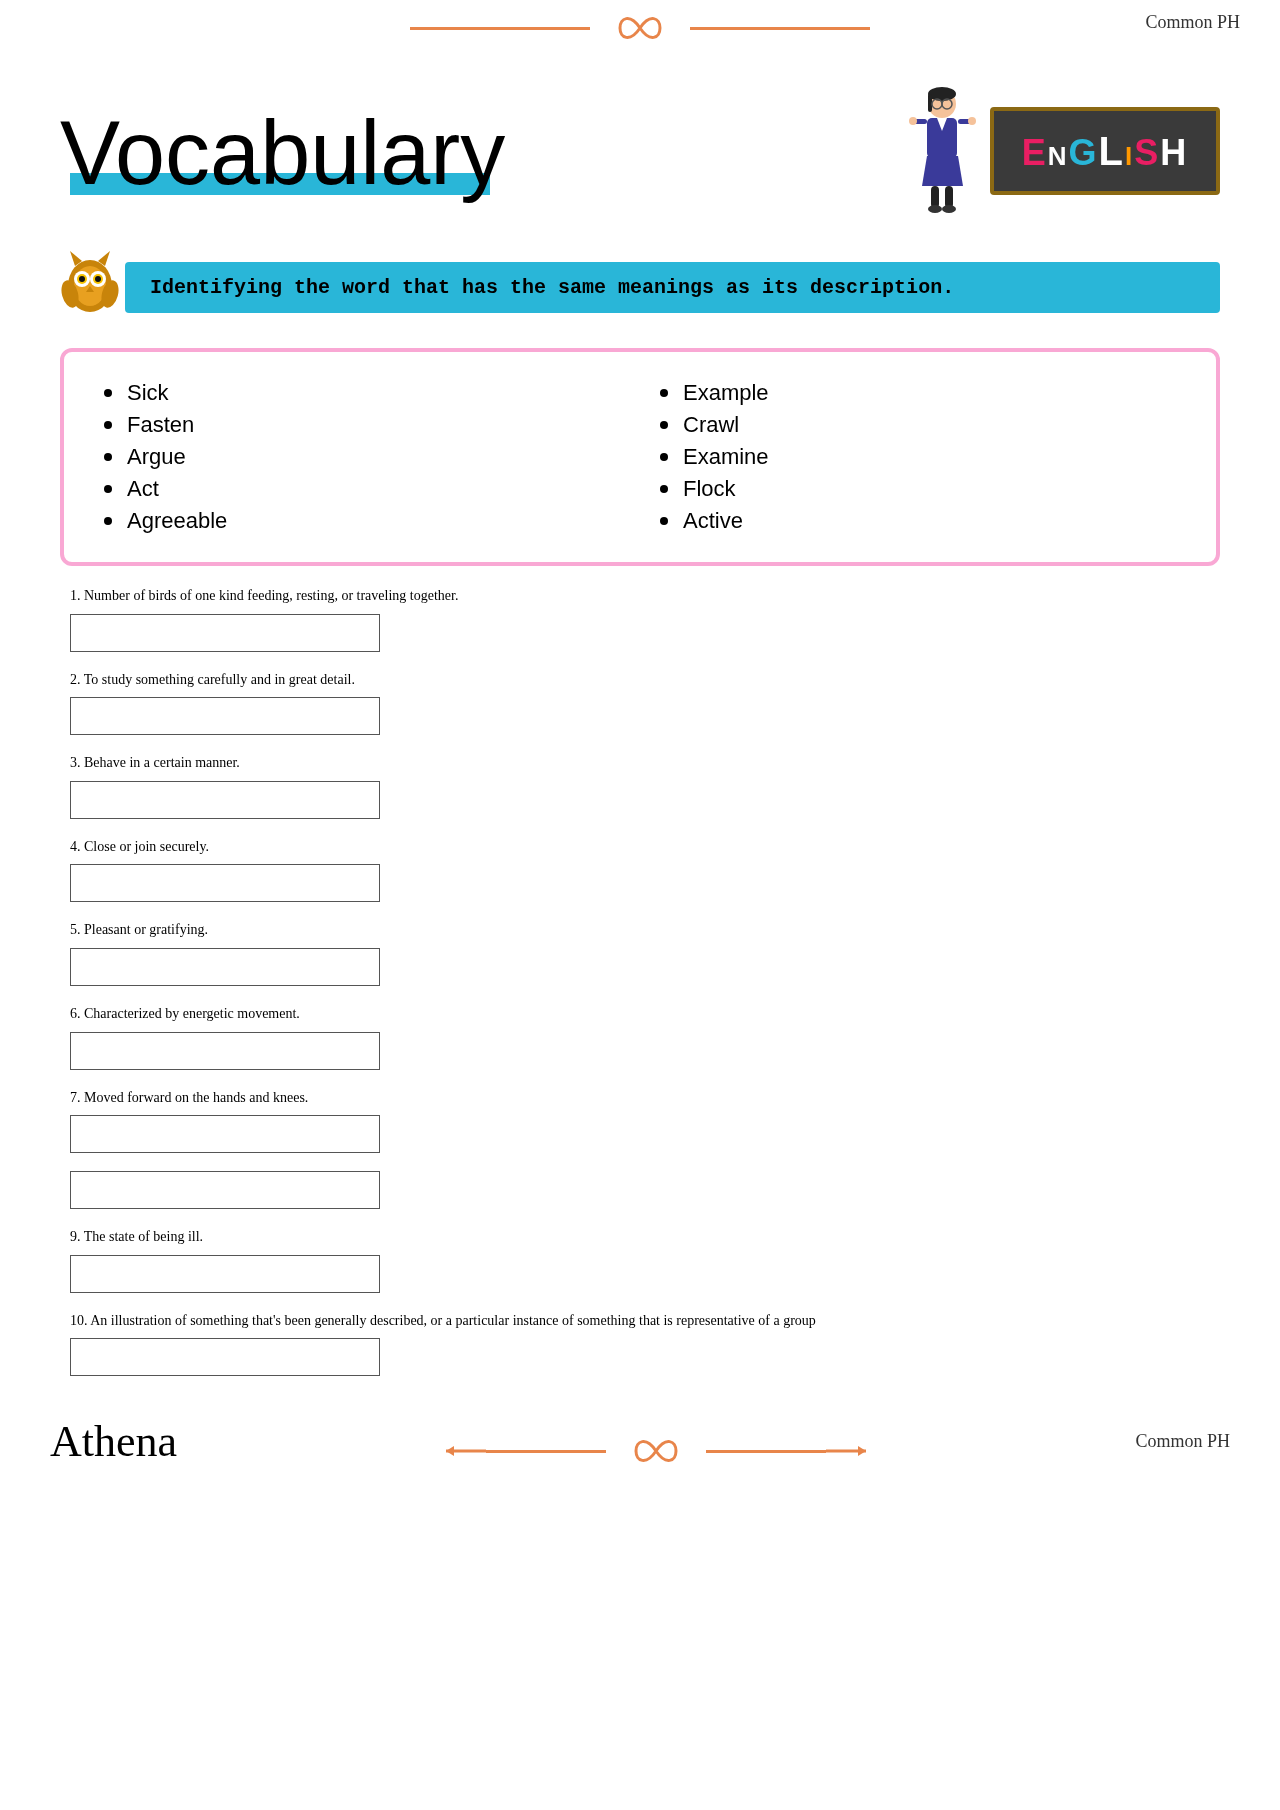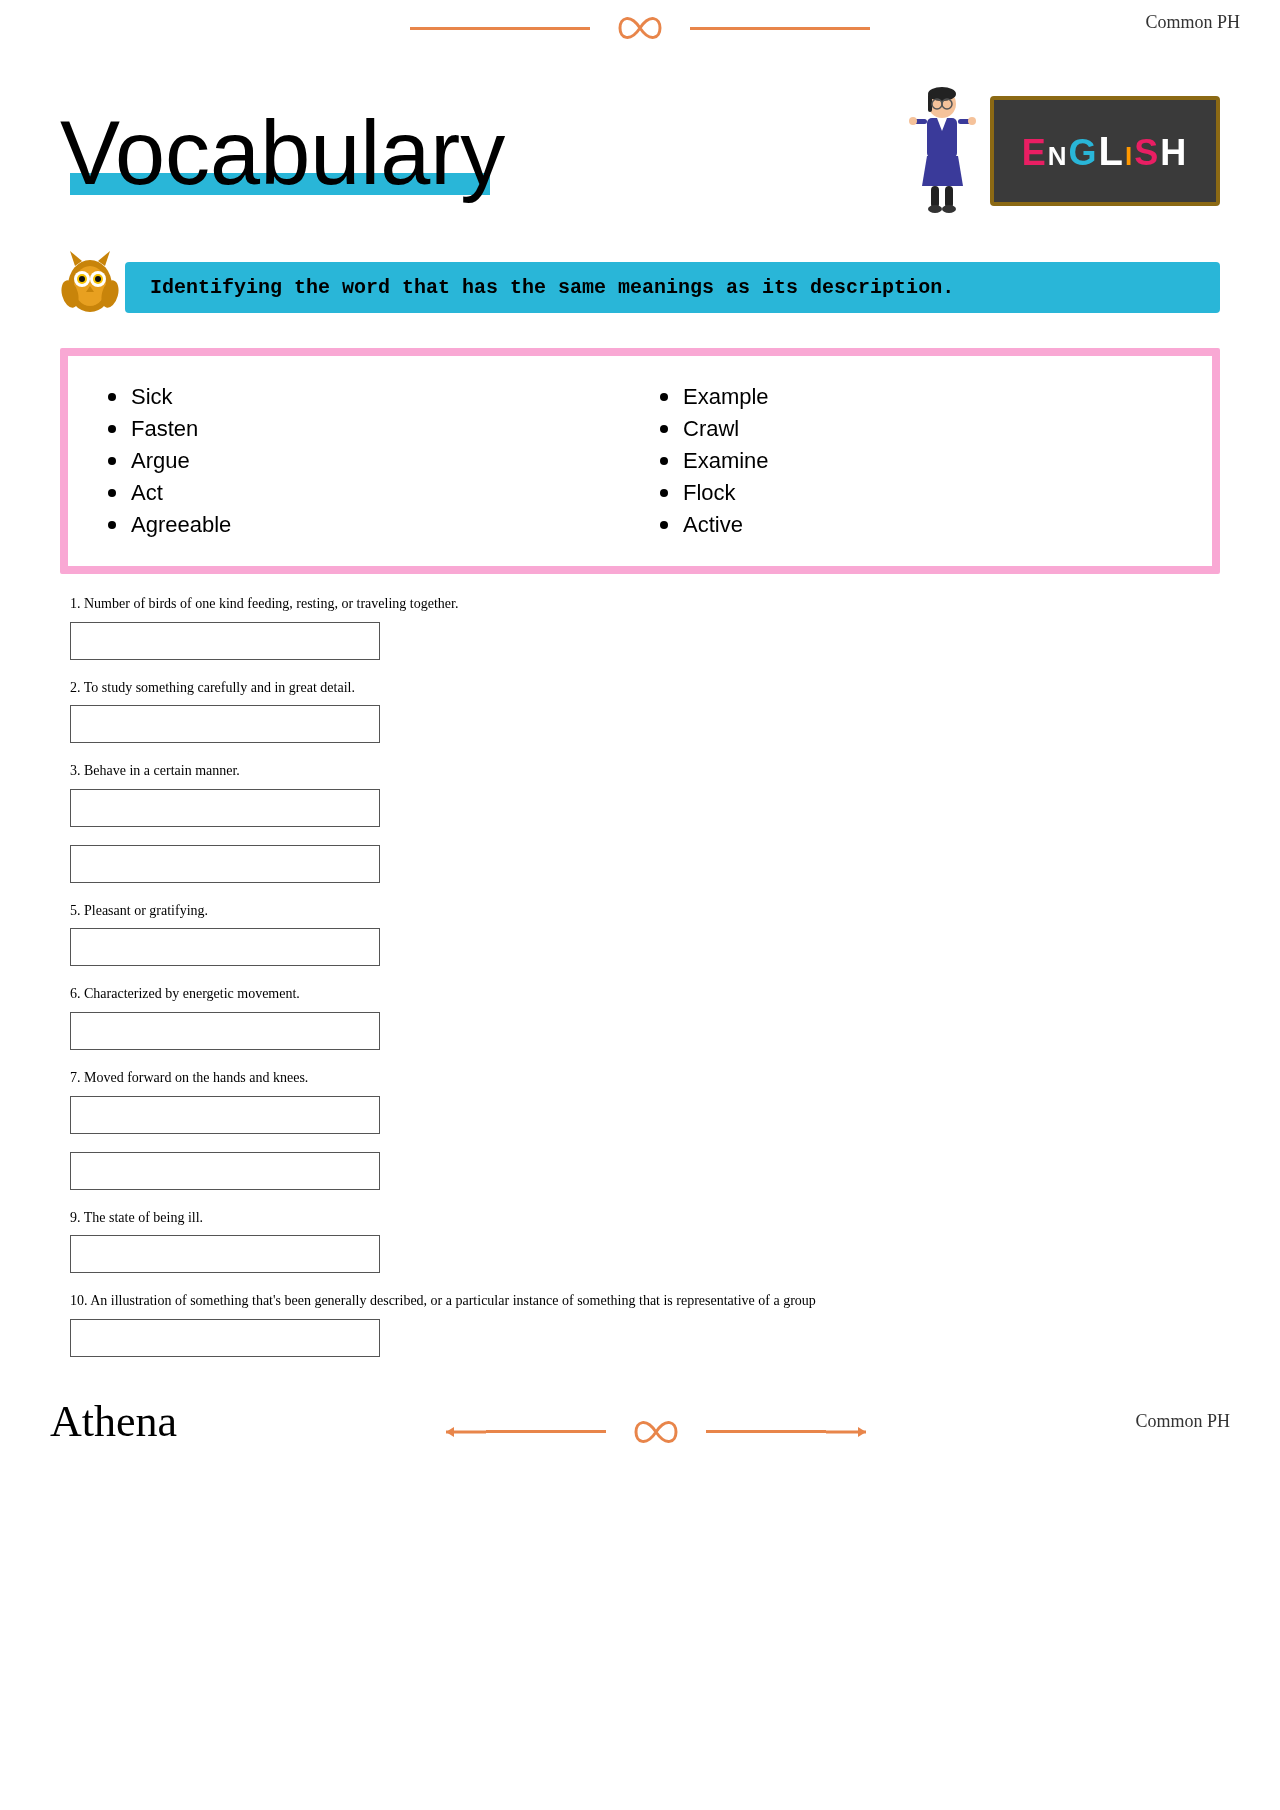--- a/index.html
+++ b/index.html
@@ -44,21 +44,21 @@
       align-items: center;
       gap: 10px;
     }
 
     
     .english-board {
       background: #3a3a3a;
       border: 4px solid #8B6914;
       border-radius: 4px;
       width: 230px;
-      height: 110px;
+      height: 88px;
       display: flex;
       align-items: center;
       justify-content: center;
       padding: 8px;
     }
 
     .english-text {
       font-family: Arial Black, sans-serif;
       font-size: 36px;
       font-weight: 900;
@@ -123,22 +123,22 @@
     .instruction-text {
       font-family: 'Courier New', Courier, monospace;
       font-size: 20px;
       color: #000;
       font-weight: bold;
     }
 
     
     .word-bank {
       margin: 20px 60px;
-      border: 8px solid #f9a8d4;
-      border-radius: 2px;
+      border: 4px solid #f9a8d4;
+      border-radius: 12px;
       padding: 25px 40px;
       display: grid;
       grid-template-columns: 1fr 1fr;
       gap: 8px 40px;
     }
 
     .word-item {
       display: flex;
       align-items: center;
       gap: 15px;
@@ -370,20 +370,23 @@
   </div>
 
   <div class="question-item">
     <div class="question-text">
       <span>3</span>.  <span>Behave in a certain manner.</span>
     </div>
     <div class="answer-box"></div>
   </div>
 
   <div class="question-item">
+    <div class="question-text">
+      <span>4</span>.  <span>Close or join securely.</span>
+    </div>
     <div class="answer-box"></div>
   </div>
 
   <div class="question-item">
     <div class="question-text">
       <span>5</span>.  <span>Pleasant or gratifying.</span>
     </div>
     <div class="answer-box"></div>
   </div>
 

